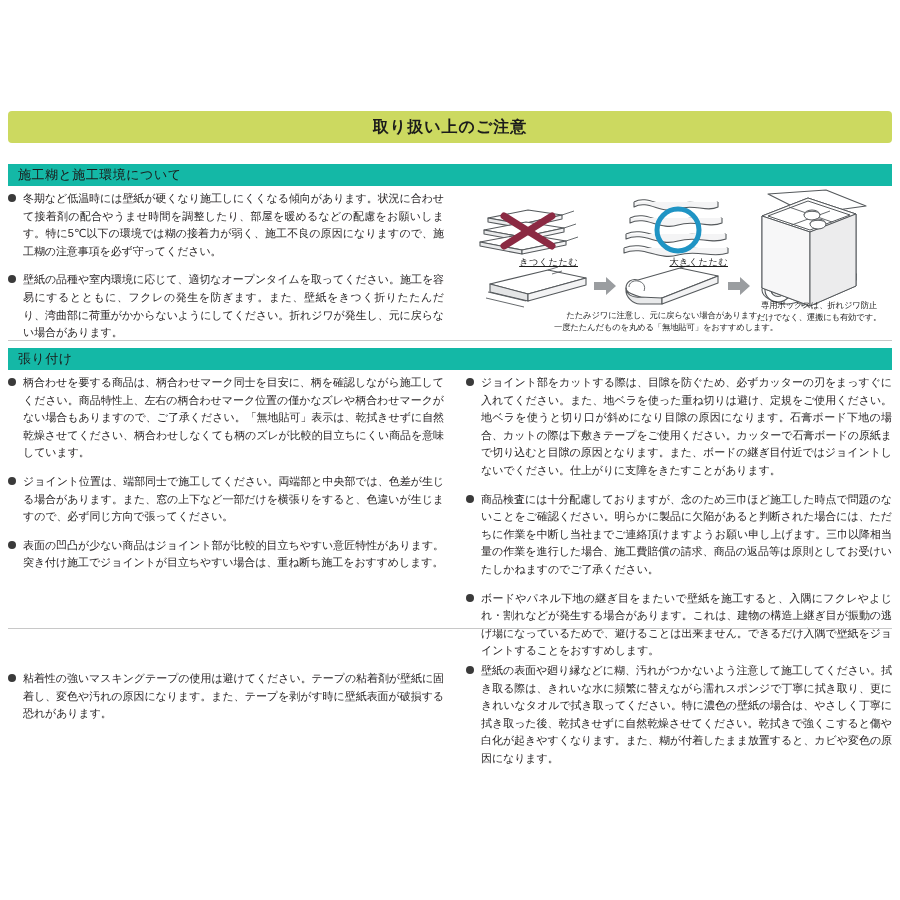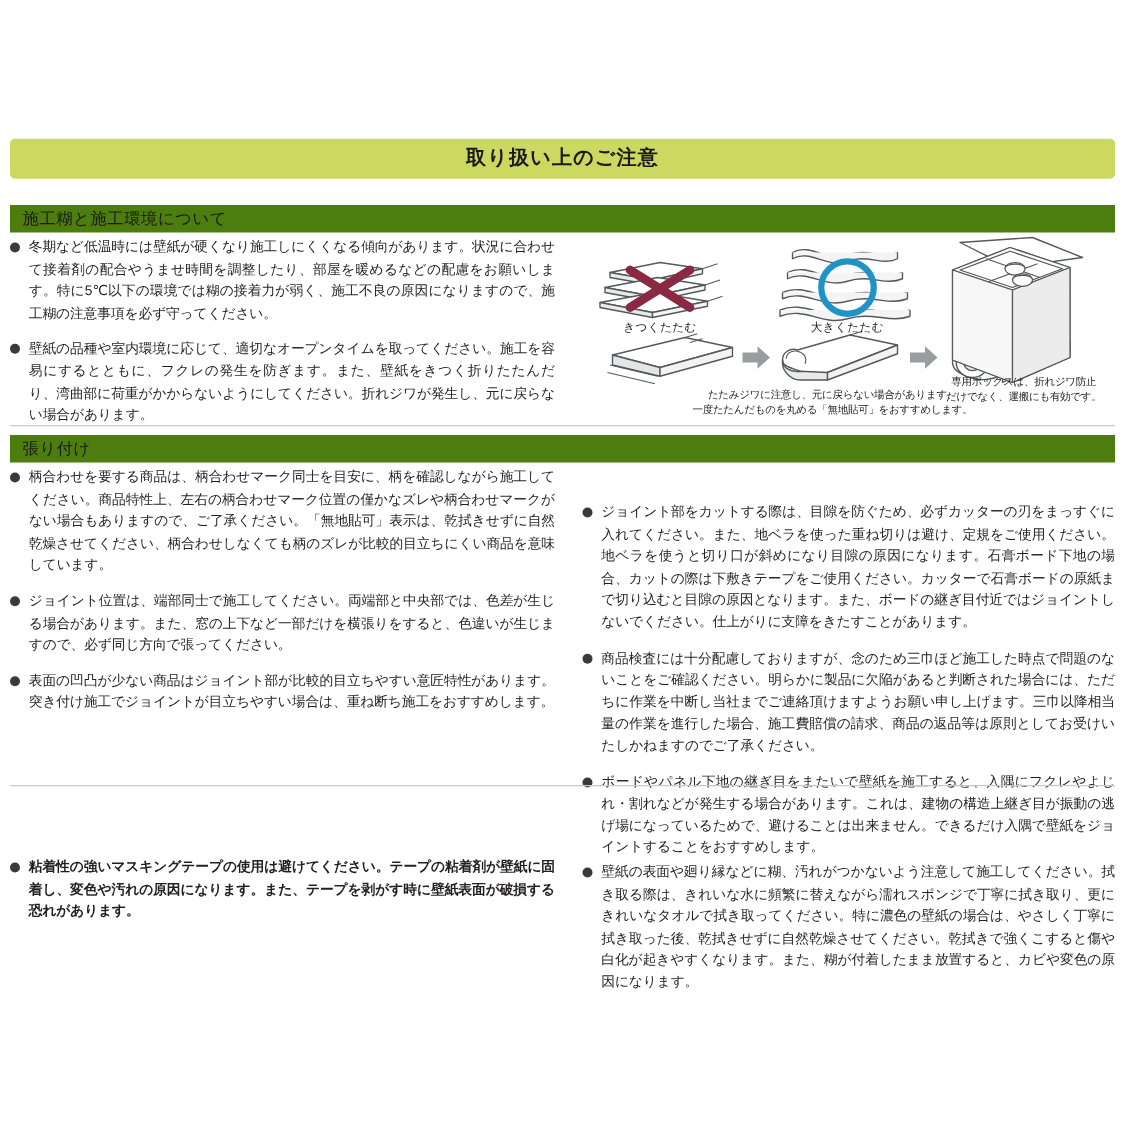--- a/index.html
+++ b/index.html
@@ -46,21 +46,21 @@
     color: #1b1b1b;
     line-height: 1;
   }
 
   
   .section-header {
     position: absolute;
     left: 8px;
     width: 884px;
     height: 22px;
-    background: #4d7c0f;
+    background: #14b8a6;
     display: flex;
     align-items: center;
   }
   .section-header .sh-text {
     font-size: 13px;
     font-weight: normal;
     color: #1b1b1b;
     padding-left: 10px;
     letter-spacing: 0.5px;
   }
@@ -78,21 +78,21 @@
   }
   #rule-1 { top: 340px; }
   #rule-2 { top: 628px; }
 
   
   .col {
     position: absolute;
     box-sizing: border-box;
   }
   .col-left  { left: 8px;   width: 436px; }
-  .col-right { left: 466px; width: 426px; margin-top: 28px; }
+  .col-right { left: 466px; width: 426px; }
 
   .para {
     position: relative;
     padding-left: 15px;
     font-size: 11px;
     line-height: 17.6px;
     text-align: justify;
     color: #231f20;
     margin-bottom: 11px;
     letter-spacing: -0.1px;
@@ -120,23 +120,24 @@
 
   .illus-caption {
     font-size: 8.4px;
     line-height: 11.5px;
     text-align: center;
     color: #1b1b1b;
     letter-spacing: -0.2px;
   }
   .fold-label {
     font-size: 9.2px;
-    text-align: center;
+    text-align: right;
     color: #1b1b1b;
     letter-spacing: 0.4px;
+    text-decoration: underline;
   }
 </style>
 </head>
 <body>
 
 <div class="page">
 
   <div class="title-banner">
     <span class="title-text">取り扱い上のご注意</span>
   </div>
@@ -300,21 +301,21 @@
     </div>
     <div class="para">
       <span class="bullet"></span>
       <span>ボードやパネル下地の継ぎ目をまたいで壁紙を施工すると、入隅にフクレやよじれ・割れなどが発生する場合があります。これは、建物の構造上継ぎ目が振動の逃げ場になっているためで、避けることは出来ません。できるだけ入隅で壁紙をジョイントすることをおすすめします。</span>
     </div>
   </div>
 
   <div class="rule" id="rule-2"></div>
 
 
-  <div class="col col-left" style="top:686px;font-weight:bold;">
+  <div class="col col-left" style="top:670px;">
     <div class="para">
       <span class="bullet"></span>
       <span>粘着性の強いマスキングテープの使用は避けてください。テープの粘着剤が壁紙に固着し、変色や汚れの原因になります。また、テープを剥がす時に壁紙表面が破損する恐れがあります。</span>
     </div>
   </div>
 
   <div class="col col-right" style="top:662px;">
     <div class="para">
       <span class="bullet"></span>
       <span>壁紙の表面や廻り縁などに糊、汚れがつかないよう注意して施工してください。拭き取る際は、きれいな水に頻繁に替えながら濡れスポンジで丁寧に拭き取り、更にきれいなタオルで拭き取ってください。特に濃色の壁紙の場合は、やさしく丁寧に拭き取った後、乾拭きせずに自然乾燥させてください。乾拭きで強くこすると傷や白化が起きやすくなります。また、糊が付着したまま放置すると、カビや変色の原因になります。</span>

